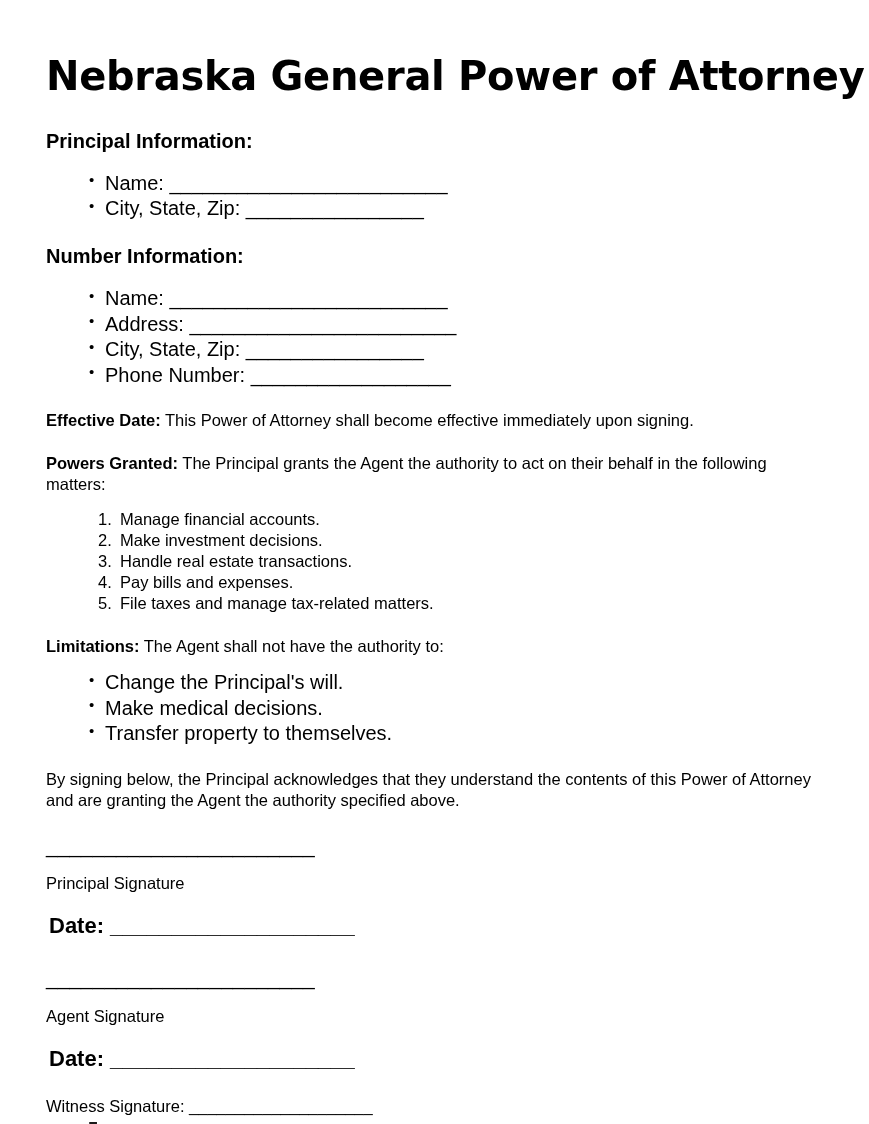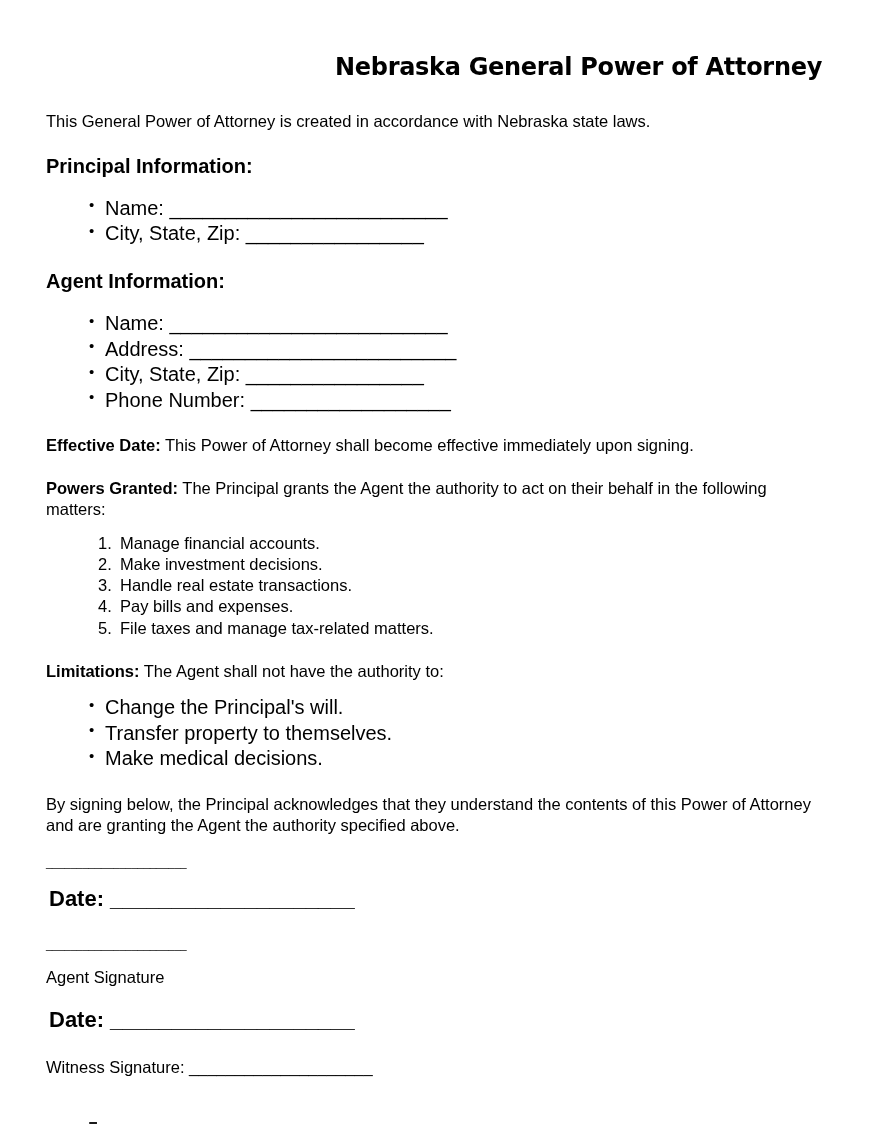--- a/index.html
+++ b/index.html
@@ -27,21 +27,21 @@
 
   .content {
     position: absolute;
     left: 46px;
     top: 54px;
     width: 776px;
   }
 
   .doc-title {
     font-family: "DejaVu Sans", "Liberation Sans", sans-serif;
-    font-size: 24px;
+    font-size: 40px;
     font-weight: bold;
     line-height: 1.12;
     letter-spacing: -0.3px;
     margin: 0 0 30px 0;
     white-space: nowrap;
     text-align: right;
   }
 
   .para {
     font-size: 16.5px;
@@ -106,21 +106,21 @@
   }
 
   .blank-line {
     letter-spacing: 0px;
   }
 
   .sig-block {
     margin-top: 18px;
   }
   .sig-rule {
-    font-size: 11px;
+    font-size: 21px;
     line-height: 1.26;
     margin: 0 0 14px 0;
     white-space: nowrap;
   }
   .sig-label {
     font-size: 16.5px;
     line-height: 1.26;
     margin: 0 0 18px 0;
   }
   .sig-date {
@@ -154,30 +154,29 @@
 </style>
 </head>
 <body>
 
 <div class="page">
 
   <div class="content">
 
     <h1 class="doc-title">Nebraska General Power of Attorney</h1>
 
-    <p class="para">This General Power of Attorney is created in accordance with Nebraska state laws.</p>
 
     <h2 class="section-head">Principal Information:</h2>
 
     <ul class="bullets">
       <li class="blank-line">Name: _________________________</li>
       <li class="blank-line">City, State, Zip: ________________</li>
     </ul>
 
-    <h2 class="section-head">Agent Information:</h2>
+    <h2 class="section-head">Number Information:</h2>
 
     <ul class="bullets">
       <li class="blank-line">Name: _________________________</li>
       <li class="blank-line">Address: ________________________</li>
       <li class="blank-line">City, State, Zip: ________________</li>
       <li class="blank-line">Phone Number: __________________</li>
     </ul>
 
     <p class="para"><span class="lead">Effective Date:</span><span> This Power of Attorney shall become effective immediately upon signing.</span></p>
 
@@ -188,29 +187,30 @@
       <li>Make investment decisions.</li>
       <li>Handle real estate transactions.</li>
       <li>Pay bills and expenses.</li>
       <li>File taxes and manage tax-related matters.</li>
     </ol>
 
     <p class="para tight"><span class="lead">Limitations:</span><span> The Agent shall not have the authority to:</span></p>
 
     <ul class="bullets">
       <li>Change the Principal's will.</li>
+      <li>Make medical decisions.</li>
       <li>Transfer property to themselves.</li>
-      <li>Make medical decisions.</li>
     </ul>
 
 
     <p class="para">By signing below, the Principal acknowledges that they understand the contents of this Power of Attorney and are granting the Agent the authority specified above.</p>
 
     <div class="sig-block">
       <p class="sig-rule blank-line">_______________________</p>
+      <p class="sig-label">Principal Signature</p>
       <p class="sig-date blank-line">Date: ____________________</p>
     </div>
 
     <div class="sig-block">
       <p class="sig-rule blank-line">_______________________</p>
       <p class="sig-label">Agent Signature</p>
       <p class="sig-date last blank-line">Date: ____________________</p>
     </div>
 
     <p class="witness blank-line">Witness Signature: ____________________</p>

